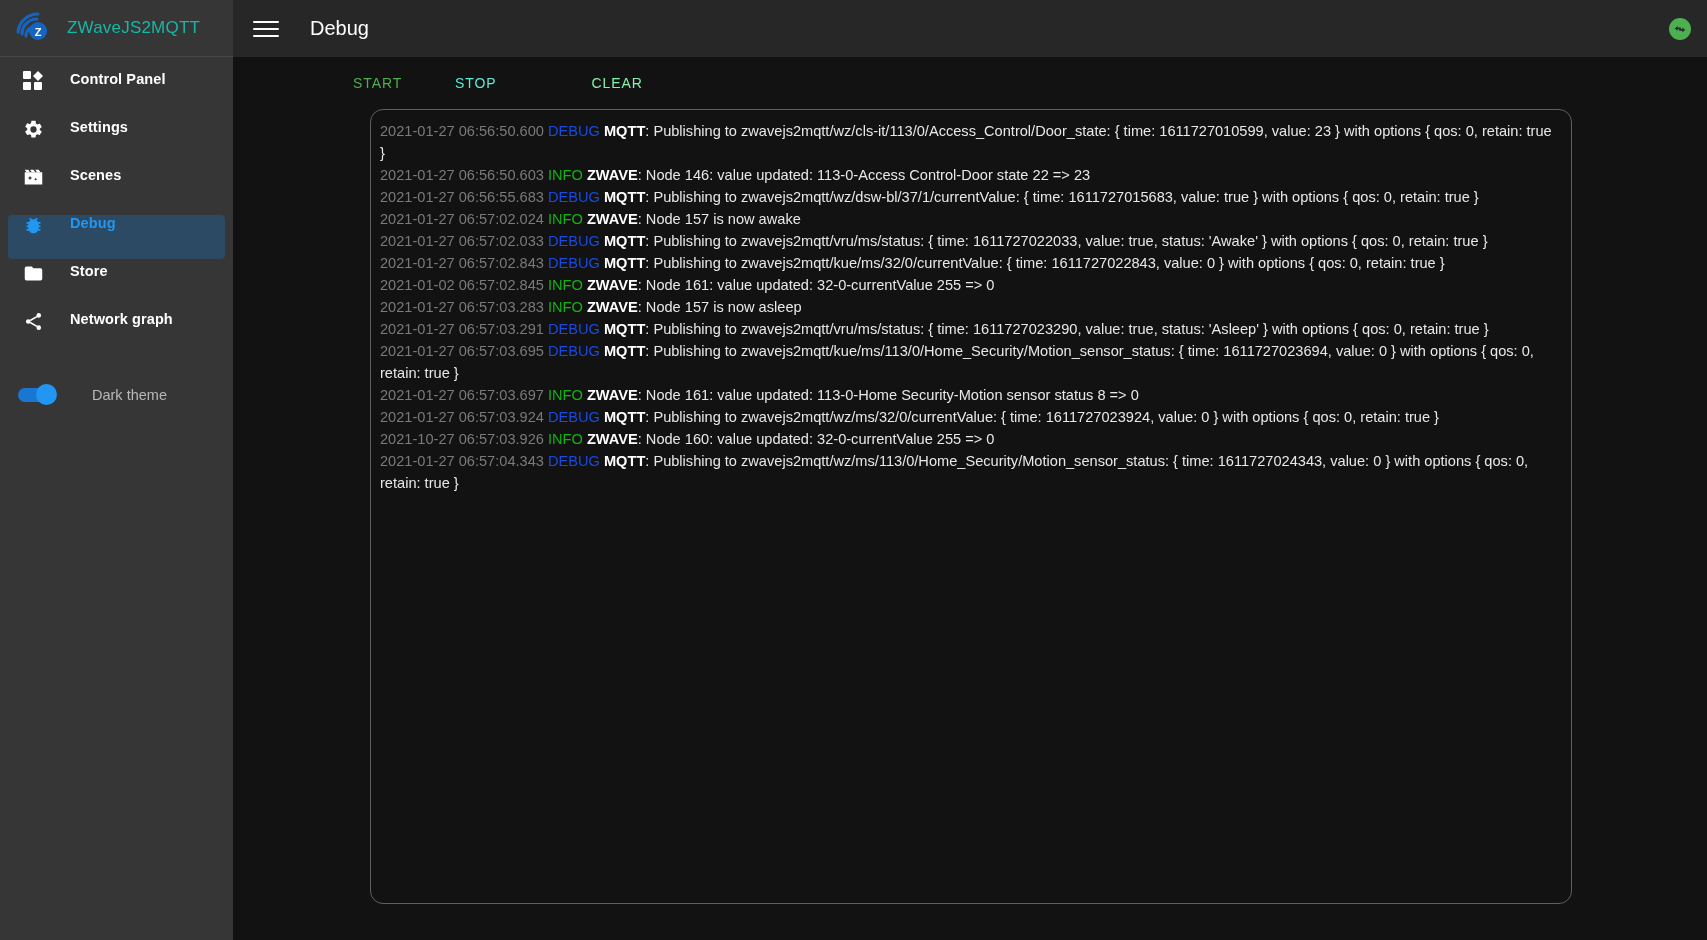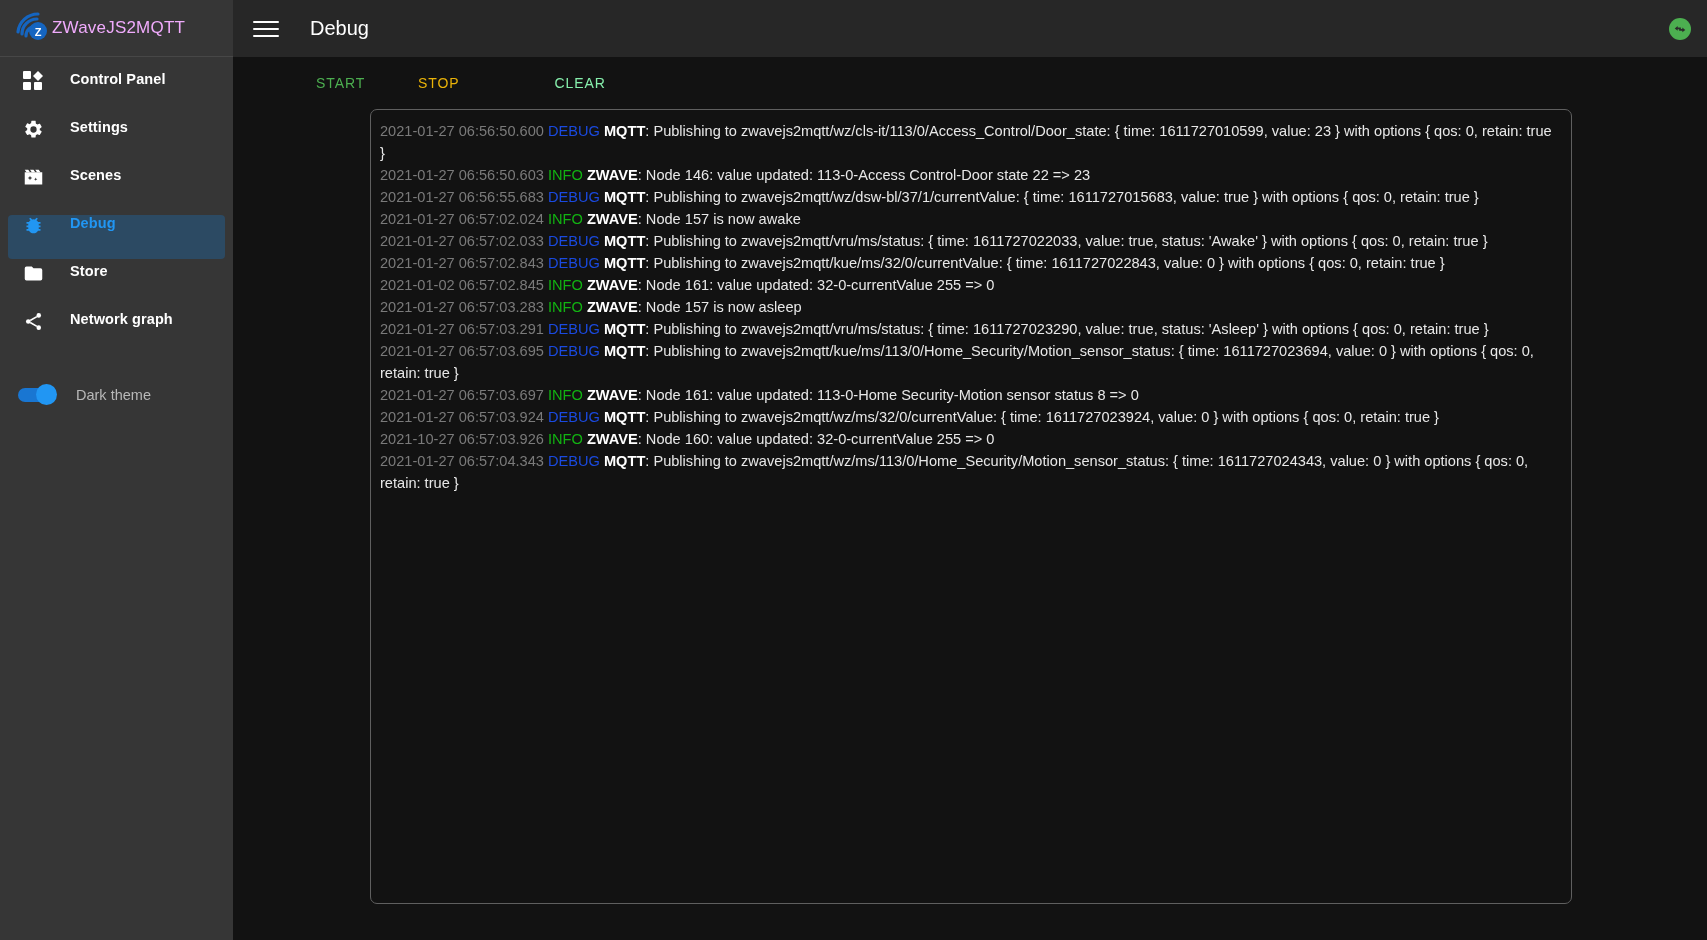--- a/index.html
+++ b/index.html
@@ -20,22 +20,22 @@
     color: #ffffff;
   }
   .brand {
     height: 57px;
     display: flex; align-items: center;
     padding-left: 12px;
     border-bottom: 1px solid #474747;
   }
   .brand-logo { width: 40px; height: 40px; flex: 0 0 40px; position: relative; }
   .brand-title {
-    font-size: 17px; font-weight: 400; color: #f0abfc;
-    margin-left: 0; letter-spacing: .2px;
+    font-size: 17px; font-weight: 400; color: #14b8a6;
+    margin-left: 15px; letter-spacing: .2px;
   }
   .nav { padding-top: 10px; }
   .nav-item {
     display: flex; align-items: flex-start;
     height: 44px; margin: 4px 8px;
     border-radius: 4px;
     padding-left: 12px;
     cursor: pointer;
   }
   .nav-item.active { background: #2c4a63; }
@@ -61,21 +61,21 @@
     width: 36px; height: 14px; border-radius: 7px;
     background: #1976d2; position: relative; flex: 0 0 36px;
     cursor: pointer;
   }
   .switch .knob {
     position: absolute; top: -4px; right: -3px;
     width: 21px; height: 21px; border-radius: 50%;
     background: #2196f3;
   }
   .theme-label {
-    margin-left: 22px; font-size: 14.5px; color: #b8b8b8;
+    margin-left: 38px; font-size: 14.5px; color: #b8b8b8;
   }
 
   
   .main { flex: 1 1 auto; height: 940px; display: flex; flex-direction: column; background: #121212; }
   .topbar {
     height: 57px; flex: 0 0 57px;
     background: #272727;
     display: flex; align-items: center;
     padding: 0 16px 0 20px;
   }
@@ -93,42 +93,42 @@
   .status-dot {
     width: 22px; height: 22px; border-radius: 50%;
     background: #4caf50;
     display: flex; align-items: center; justify-content: center;
     cursor: pointer;
   }
 
   .toolbar {
     height: 52px; flex: 0 0 52px;
     display: flex; align-items: center;
-    padding-left: 75px;
+    padding-left: 112px;
     gap: 37px;
     background: #121212;
   }
   .tool-btn {
     background: none; border: none;
     font-family: "Liberation Sans", sans-serif;
     font-size: 14px; font-weight: 500;
     letter-spacing: .9px;
     cursor: pointer;
     padding: 6px 8px;
   }
   .tool-start { color: #4caf50; }
-  .tool-stop  { color: #eab308; text-align: center; }
+  .tool-stop  { color: #5eead4; text-align: center; }
   .tool-clear { color: #86efac; margin-left: 42px; }
 
   .log-wrap { flex: 1 1 auto; padding: 0 135px 36px 137px; }
   .log-panel {
     width: 100%; height: 100%;
     background: #121212;
     border: 1px solid #5f5f5f;
-    border-radius: 7px;
+    border-radius: 13px;
     padding: 10px 12px 10px 9px;
     overflow: hidden;
   }
   .log-line {
     font-size: 14.6px;
     line-height: 22px;
     color: #e8e8e8;
     word-wrap: break-word;
     white-space: normal;
   }

